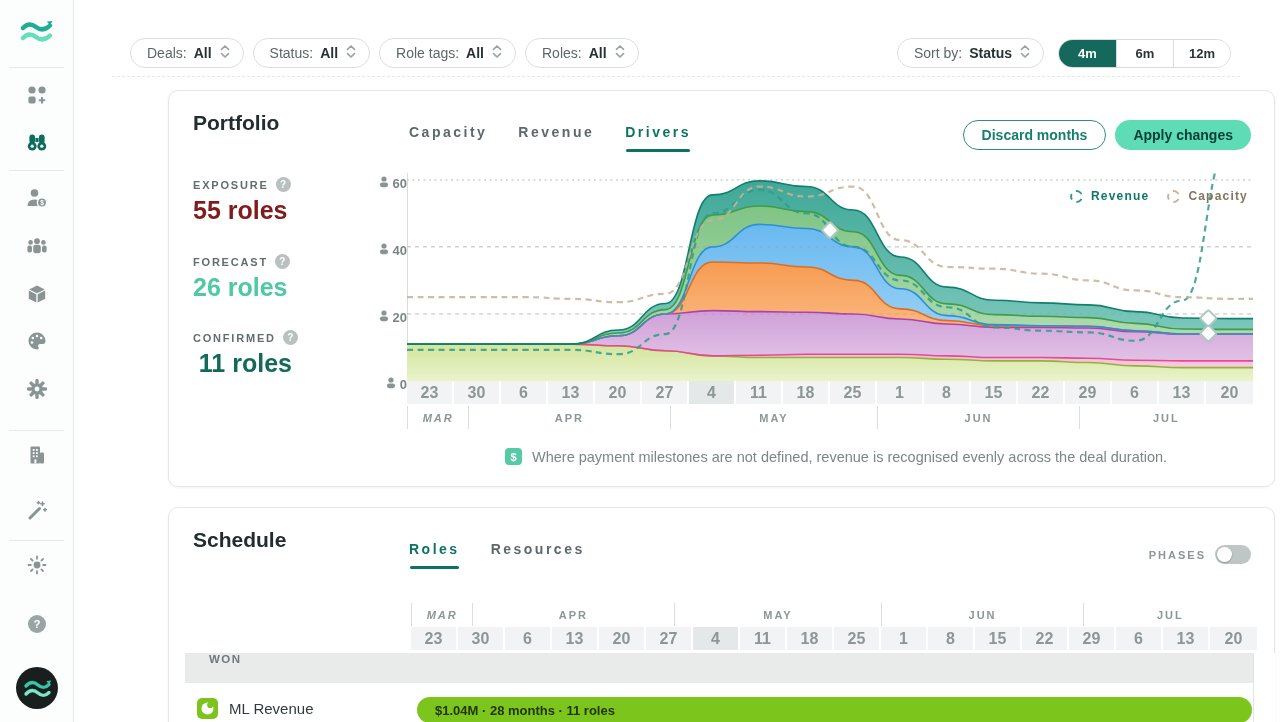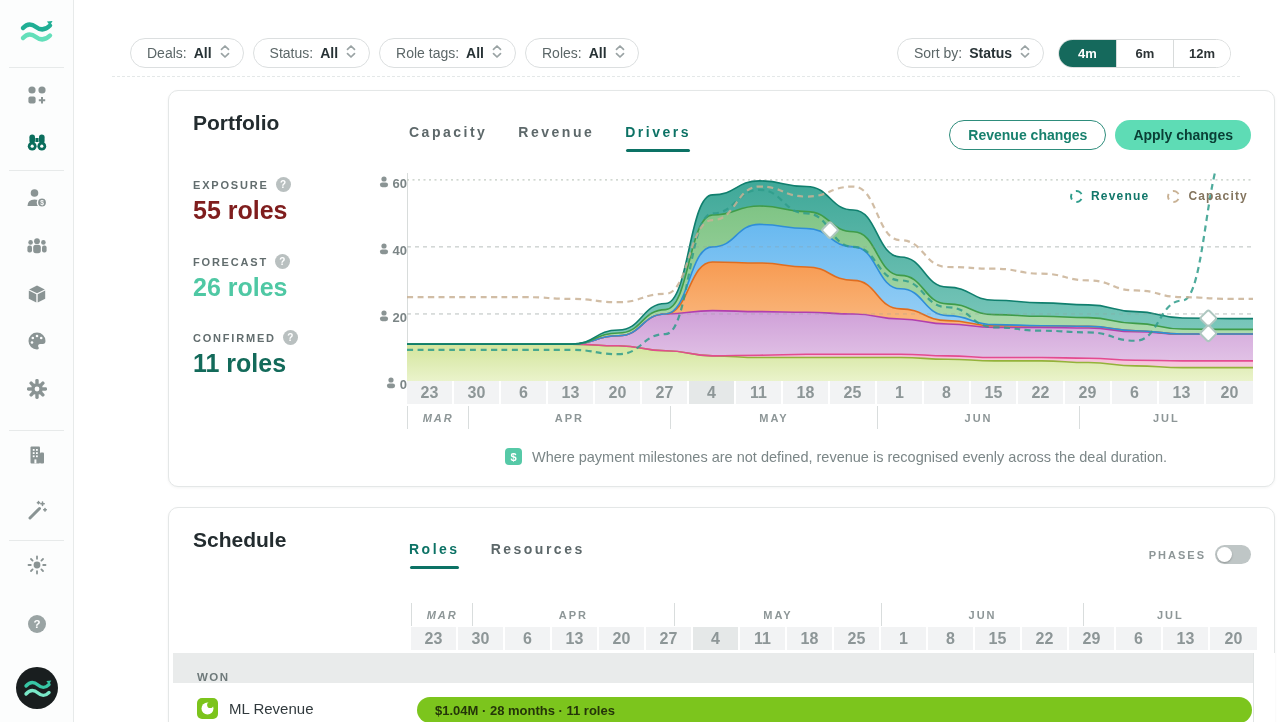--- a/index.html
+++ b/index.html
@@ -85,22 +85,22 @@
     font-size:14.5px; color:#7b8687; }
   .note-icon { width:17px; height:17px; border-radius:4px; background:#56c9a7; color:#fff;
     font-size:11px; font-weight:700; display:inline-flex; align-items:center; justify-content:center; }
 
   
   .phases { position:absolute; right:23px; top:37px; display:flex; align-items:center; gap:9px;
     font-size:11px; font-weight:700; letter-spacing:2px; color:#8d9697; }
   .toggle { width:36px; height:19px; border-radius:10px; background:#bfc6c6; position:relative; cursor:pointer; }
   .toggle .knob { position:absolute; left:2px; top:2px; width:15px; height:15px; border-radius:50%;
     background:#fff; box-shadow:0 1px 2px rgba(0,0,0,.25); }
-  .won-band { position:absolute; left:4px; top:145px; width:1084px; height:30px; background:#e9ebeb;
-    display:flex; align-items:flex-end; padding-left:24px; font-size:11.5px; font-weight:700;
+  .won-band { position:absolute; left:16px; top:145px; width:1084px; height:30px; background:#e9ebeb;
+    display:flex; align-items:flex-start; padding-left:24px; font-size:11.5px; font-weight:700;
     letter-spacing:1.5px; color:#6e797a; }
   .gutter { position:absolute; left:1084px; top:145px; bottom:0; width:22px; background:#fff;
     border-left:1px solid #e0e4e4; }
   .vline { position:absolute; left:195px; top:175px; bottom:0; width:1px; background:#e7eaea; }
   .deal-row { position:absolute; left:0; top:175px; width:1084px; height:61px; background:#fff; }
   .deal-ident { position:absolute; left:28px; top:15px; display:flex; align-items:center; gap:11px; }
   .deal-name { font-size:15px; font-weight:500; color:#313a3d; }
   .deal-bar { position:absolute; left:248px; top:14px; width:835px; height:26px; border-radius:13px;
     display:flex; align-items:center; padding-left:18px; font-size:13px; font-weight:700;
     color:#243509; cursor:grab; }
@@ -305,21 +305,21 @@
   <div class="dotted-top"></div>
 
   <section class="card portfolio">
     <h2>Portfolio</h2>
     <div class="tabs" id="portfolio-tabs">
         <span class="tab">Capacity</span>
         <span class="tab">Revenue</span>
         <span class="tab active">Drivers</span>
       </div>
     <div class="actions">
-      <button class="btn outline">Revenue changes</button>
+      <button class="btn outline">Discard months</button>
       <button class="btn primary">Apply changes</button>
     </div>
     <div id="stats">
         <div class="stat" style="top: 86px;">
           <div class="stat-label">
             <span>EXPOSURE</span>
             <span class="help-dot">?</span>
           </div>
           <div class="stat-value" style="color: #7f1d1d;">55 roles</div>
         </div>
@@ -328,21 +328,21 @@
             <span>FORECAST</span>
             <span class="help-dot">?</span>
           </div>
           <div class="stat-value" style="color: rgb(79, 200, 164);">26 roles</div>
         </div>
         <div class="stat" style="top: 239px;">
           <div class="stat-label">
             <span>CONFIRMED</span>
             <span class="help-dot">?</span>
           </div>
-          <div class="stat-value" style="color: rgb(19, 106, 90);">11 roles</div>
+          <div class="stat-value" style="color: rgb(19, 106, 90); text-align: center;">11 roles</div>
         </div>
       </div>
     <div id="y-axis">
         <div class="ytick" style="top: 84.82px;">
           <span><svg width="10" height="12" viewBox="0 0 10 12" fill="#8a9494">
               <circle cx="5" cy="3" r="2.6"></circle>
               <rect x="0.9" y="6.4" width="8.2" height="4.8" rx="2.4"></rect>
             </svg></span>
           <span>60</span>
         </div>

